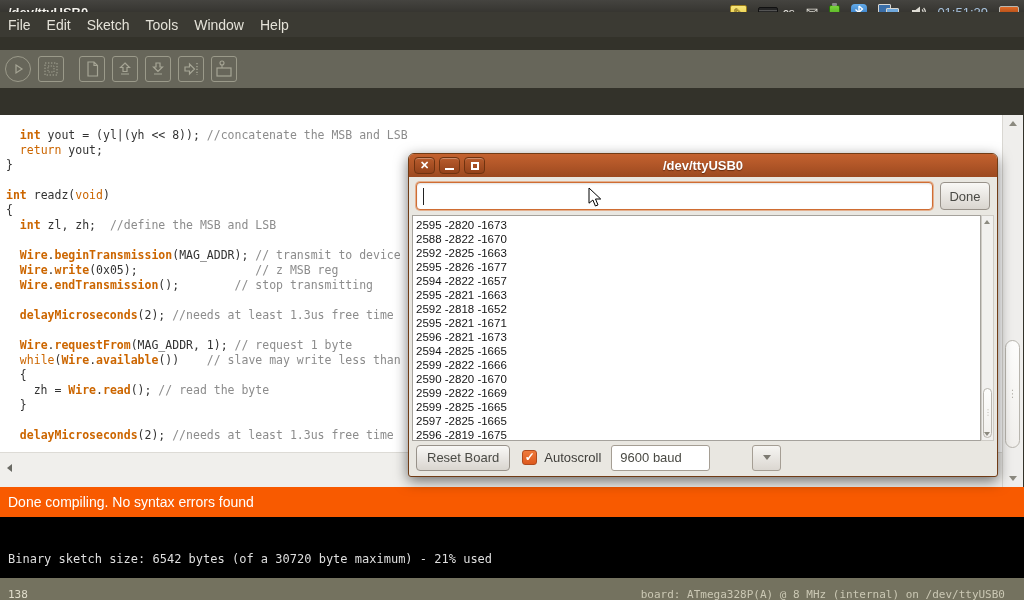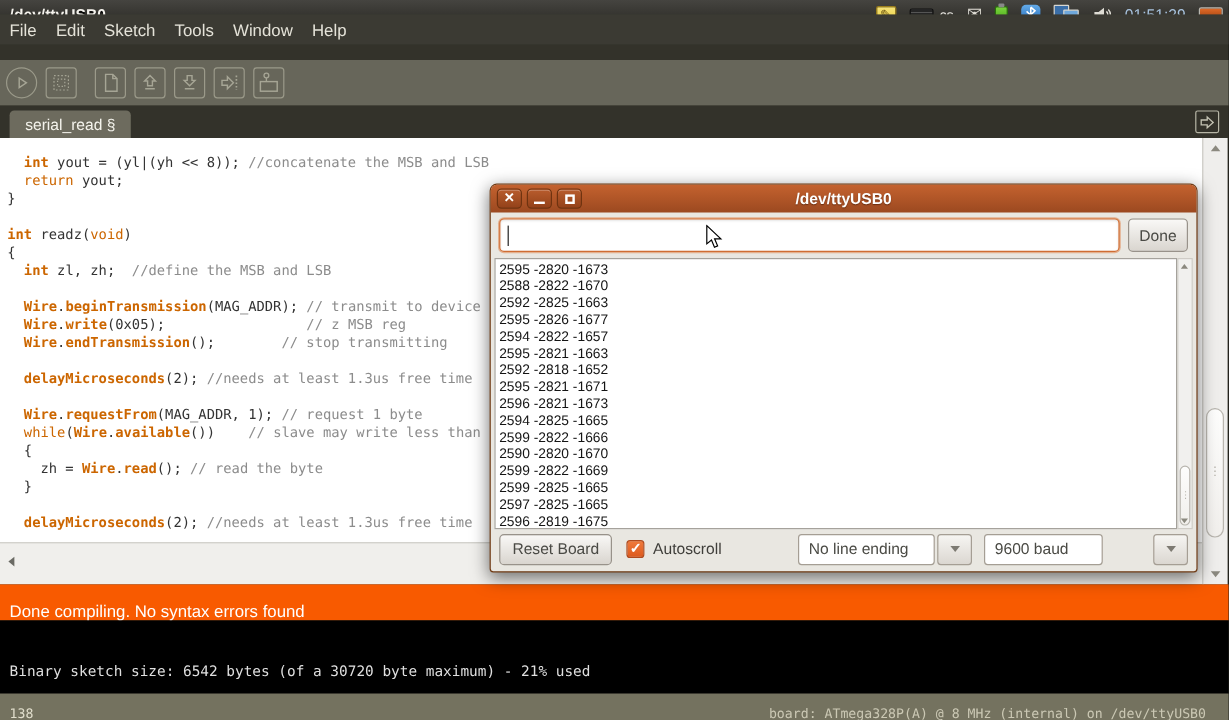--- a/index.html
+++ b/index.html
@@ -72,21 +72,21 @@
     border-left:4px solid transparent; border-right:4px solid transparent; border-bottom:5px solid #8b897f; }
   .scroll-arrow-down { position:absolute; bottom:6px; left:6px; width:0; height:0;
     border-left:4px solid transparent; border-right:4px solid transparent; border-top:5px solid #8b897f; }
   .vthumb { position:absolute; left:2px; width:15px; border:1px solid #b8b5ae; border-radius:8px;
     background:linear-gradient(#fdfdfc,#f1efec); }
   .vthumb:after { content:"⋮"; display:block; text-align:center; color:#b4b1a9; font-size:10px;
     position:relative; top:50%; transform:translateY(-58%); }
   .editor-vscroll .vthumb { top:225px; height:108px; }
   
   .compile-bar { position:absolute; top:487px; left:0; width:1024px; height:30px; background:#f85a00;
-    color:#fff; font-size:14px; display:flex; align-items:flex-end; padding-left:8px; }
+    color:#fff; font-size:14px; display:flex; align-items:center; padding-left:8px; }
   .console { position:absolute; top:517px; left:0; width:1024px; height:61px; background:#000;
     color:#dfdfdf; font-family:"DejaVu Sans Mono", monospace; font-size:12px; padding:35px 0 0 8px; }
   .footer { position:absolute; top:578px; left:0; width:1024px; height:32px; background:#74725f;
     display:flex; align-items:center; font-family:"DejaVu Sans Mono", monospace; font-size:11px; }
   .footer-line { color:#e0ddcb; padding-left:8px; }
   .footer-board { margin-left:auto; padding-right:19px; color:#cbc8b4; }
   
   .swin { position:absolute; left:408px; top:153px; width:590px; height:324px; background:#e9e7e1;
     border:1px solid #713c16; border-radius:6px 6px 3px 3px; box-shadow:0 4px 14px rgba(0,0,0,.55); z-index:10; }
   .swin-title { height:23px; background:linear-gradient(#c4622f,#9c4920); border-radius:5px 5px 0 0;
@@ -215,30 +215,20 @@
     </div>
     <div class="tbtn">
       <svg width="22" height="22" viewBox="0 0 22 22">
           <circle cx="9" cy="5" r="2" fill="none" stroke="#a6a595" stroke-width="1.1"></circle>
           <path d="M9 7 V10" stroke="#a6a595" stroke-width="1.1"></path>
           <rect x="4" y="10" width="14" height="8" fill="none" stroke="#a6a595" stroke-width="1.2"></rect>
         </svg>
     </div>
   </div>
 
-  <div class="tabbar">
-    <div class="tab">
-      <span>serial_read §</span>
-    </div>
-    <div class="newtab-btn">
-      <svg width="16" height="16" viewBox="0 0 16 16">
-          <path d="M3 6 H8 V3.5 L13 8 L8 12.5 V10 H3 Z" fill="none" stroke="#c3c2b2" stroke-width="1.1"></path>
-        </svg>
-    </div>
-  </div>
 
   <div class="editor">
     <div class="code"><div class="code-line"><span class="cp">  </span><span class="cb">int</span><span class="cp"> yout = (yl|(yh &lt;&lt; 8)); </span><span class="cc">//concatenate the MSB and LSB</span></div><div class="code-line"><span class="cp">  </span><span class="ck">return</span><span class="cp"> yout;</span></div><div class="code-line"><span class="cp">}</span></div><div class="code-line"> </div><div class="code-line"><span class="cb">int</span><span class="cp"> readz(</span><span class="ck">void</span><span class="cp">)</span></div><div class="code-line"><span class="cp">{</span></div><div class="code-line"><span class="cp">  </span><span class="cb">int</span><span class="cp"> zl, zh;  </span><span class="cc">//define the MSB and LSB</span></div><div class="code-line"> </div><div class="code-line"><span class="cp">  </span><span class="cb">Wire</span><span class="cp">.</span><span class="cb">beginTransmission</span><span class="cp">(MAG_ADDR); </span><span class="cc">// transmit to device</span></div><div class="code-line"><span class="cp">  </span><span class="cb">Wire</span><span class="cp">.</span><span class="cb">write</span><span class="cp">(0x05);                 </span><span class="cc">// z MSB reg</span></div><div class="code-line"><span class="cp">  </span><span class="cb">Wire</span><span class="cp">.</span><span class="cb">endTransmission</span><span class="cp">();        </span><span class="cc">// stop transmitting</span></div><div class="code-line"> </div><div class="code-line"><span class="cp">  </span><span class="cb">delayMicroseconds</span><span class="cp">(2); </span><span class="cc">//needs at least 1.3us free time</span></div><div class="code-line"> </div><div class="code-line"><span class="cp">  </span><span class="cb">Wire</span><span class="cp">.</span><span class="cb">requestFrom</span><span class="cp">(MAG_ADDR, 1); </span><span class="cc">// request 1 byte</span></div><div class="code-line"><span class="cp">  </span><span class="ck">while</span><span class="cp">(</span><span class="cb">Wire</span><span class="cp">.</span><span class="cb">available</span><span class="cp">())    </span><span class="cc">// slave may write less than</span></div><div class="code-line"><span class="cp">  {</span></div><div class="code-line"><span class="cp">    zh = </span><span class="cb">Wire</span><span class="cp">.</span><span class="cb">read</span><span class="cp">(); </span><span class="cc">// read the byte</span></div><div class="code-line"><span class="cp">  }</span></div><div class="code-line"> </div><div class="code-line"><span class="cp">  </span><span class="cb">delayMicroseconds</span><span class="cp">(2); </span><span class="cc">//needs at least 1.3us free time</span></div></div>
   </div>
   <div class="editor-hscroll">
     <div class="hscroll-left-arrow"></div>
   </div>
   <div class="editor-vscroll">
     <div class="scroll-arrow-up"></div>
     <div class="vthumb"></div>
@@ -286,26 +276,20 @@
       </div>
     </div>
     <div class="controls-row">
       <div class="btn reset-btn">
         <span>Reset Board</span>
       </div>
       <div class="checkbox checked">
         <span class="check">✓</span>
       </div>
       <span class="cb-label">Autoscroll</span>
-      <div class="combo first">
-        <div class="combo-field">No line ending</div>
-        <div class="combo-btn">
-            <div class="combo-arrow"></div>
-          </div>
-      </div>
       <div class="combo second">
         <div class="combo-field">9600 baud</div>
         <div class="combo-btn">
             <div class="combo-arrow"></div>
           </div>
       </div>
     </div>
   </div>
 
   <div class="mouse-cursor">

